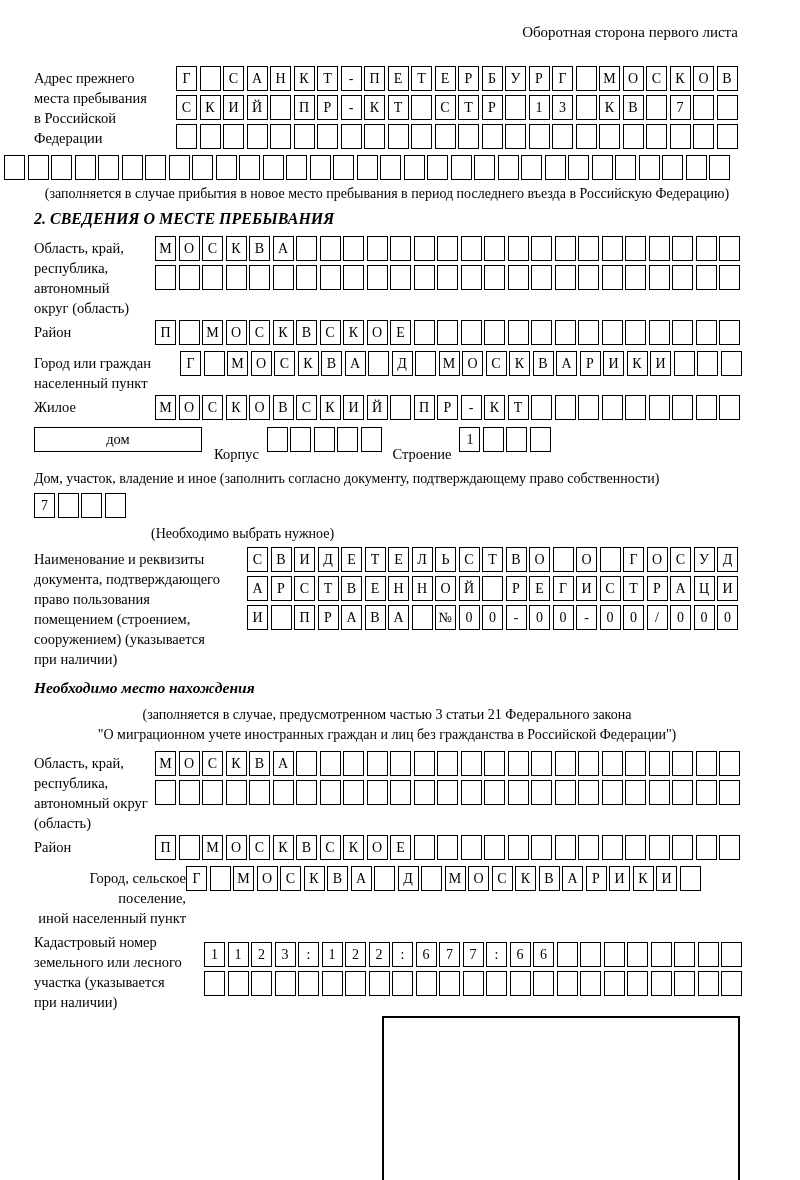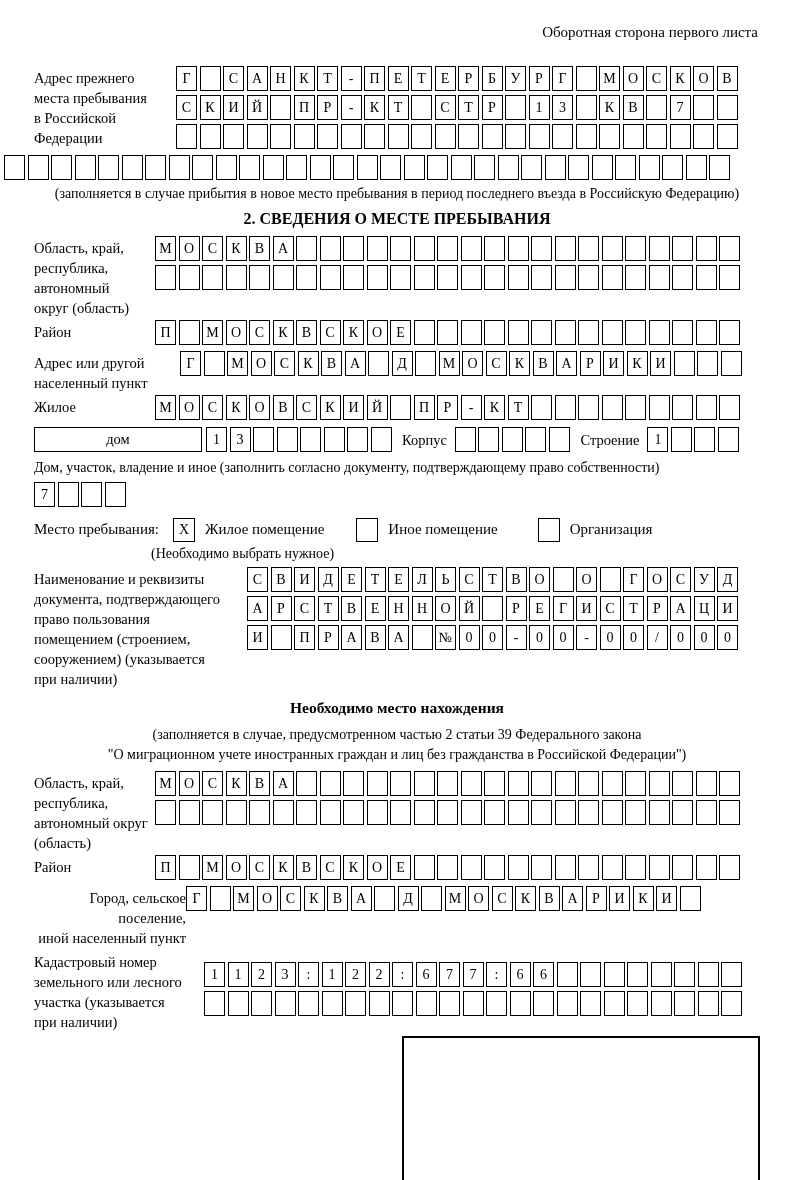--- a/index.html
+++ b/index.html
@@ -1,40 +1,40 @@
 <!DOCTYPE html>
 <html><head>
 <meta charset="utf-8">
 <style>
   html,body{margin:0;padding:0;background:#fff;color:#000;}
   .page{
     width:800px;height:1180px;box-sizing:border-box;
-    padding:16px 40px 10px 34px;
+    padding:16px 60px 10px 34px;
     font-family:"Liberation Serif","DejaVu Serif",serif;
     font-size:15px;line-height:20px;overflow:hidden;
   }
   .hdr-note{text-align:right;margin:6px 2px 24px 0;}
   .frow{display:flex;align-items:flex-start;margin-bottom:2px;}
   .flabel{flex:none;white-space:pre-line;line-height:20px;padding-top:2px;font-size:14.5px;}
   .fcells{flex:none;}
   .cellrow{white-space:nowrap;height:29px;}
   .cell{
     display:inline-block;width:19px;height:23px;border:1.5px solid #000;
     margin-right:2.5px;text-align:center;line-height:23px;font-size:14px;
     vertical-align:top;overflow:hidden;
   }
   .fullrow{margin-left:-30px;}
   .caption{font-size:14px;line-height:19px;margin:0 0 5px 0;}
   .caption.center{text-align:center;}
-  .sec-title{text-align:center;font-weight:bold;font-size:16px;margin:2px 0 6px 0;line-height:22px;}
+  .sec-title{text-align:left;font-weight:bold;font-size:16px;margin:2px 0 6px 0;line-height:22px;font-style:italic;}
   .widebox{
     border:1.5px solid #000;height:23px;line-height:23px;text-align:center;
     display:inline-block;vertical-align:top;margin-right:4px;font-size:14.5px;
   }
-  .inline-lbl{display:inline-block;vertical-align:top;line-height:26px;padding:0 8px;font-size:14.5px;}
+  .inline-lbl{display:inline-block;vertical-align:top;line-height:26px;padding:0 8px;font-size:14.5px;margin-top:14px;}
   .chk{
     display:inline-block;width:20px;height:22px;border:1.5px solid #000;
     text-align:center;line-height:22px;font-size:14px;vertical-align:top;margin:1px 0 0 0;
   }
   .stayrow{display:flex;align-items:flex-start;margin:6px 0 2px 0;}
   .stayrow .opt-lbl{padding:2px 10px 0 10px;}
   .stay-note{margin-left:117px;font-size:14px;line-height:19px;margin-bottom:4px;}
   .s3-captions{text-align:center;white-space:pre-line;font-size:14px;line-height:20px;margin:0 0 6px 0;}
   .stamp-wrap{width:400px;margin-left:auto;margin-top:4px;}
   .stamp-box{width:354px;height:176px;border:2px solid #000;margin-left:auto;}
@@ -77,83 +77,71 @@
   </div>
 
   <div class="frow">
     <div class="flabel" style="width:121px;">Район</div>
     <div class="fcells">
         <div class="cellrow"><div class="cell">П</div><div class="cell"></div><div class="cell">М</div><div class="cell">О</div><div class="cell">С</div><div class="cell">К</div><div class="cell">В</div><div class="cell">С</div><div class="cell">К</div><div class="cell">О</div><div class="cell">Е</div><div class="cell"></div><div class="cell"></div><div class="cell"></div><div class="cell"></div><div class="cell"></div><div class="cell"></div><div class="cell"></div><div class="cell"></div><div class="cell"></div><div class="cell"></div><div class="cell"></div><div class="cell"></div><div class="cell"></div><div class="cell"></div></div>
       </div>
   </div>
 
   <div class="frow">
-    <div class="flabel" style="width:146px;">Адрес или другой
+    <div class="flabel" style="width:146px;">Город или граждан
 населенный пункт</div>
     <div class="fcells">
         <div class="cellrow"><div class="cell">Г</div><div class="cell"></div><div class="cell">М</div><div class="cell">О</div><div class="cell">С</div><div class="cell">К</div><div class="cell">В</div><div class="cell">А</div><div class="cell"></div><div class="cell">Д</div><div class="cell"></div><div class="cell">М</div><div class="cell">О</div><div class="cell">С</div><div class="cell">К</div><div class="cell">В</div><div class="cell">А</div><div class="cell">Р</div><div class="cell">И</div><div class="cell">К</div><div class="cell">И</div><div class="cell"></div><div class="cell"></div><div class="cell"></div></div>
       </div>
   </div>
 
   <div class="frow">
     <div class="flabel" style="width:121px;">Жилое</div>
     <div class="fcells">
         <div class="cellrow"><div class="cell">М</div><div class="cell">О</div><div class="cell">С</div><div class="cell">К</div><div class="cell">О</div><div class="cell">В</div><div class="cell">С</div><div class="cell">К</div><div class="cell">И</div><div class="cell">Й</div><div class="cell"></div><div class="cell">П</div><div class="cell">Р</div><div class="cell">-</div><div class="cell">К</div><div class="cell">Т</div><div class="cell"></div><div class="cell"></div><div class="cell"></div><div class="cell"></div><div class="cell"></div><div class="cell"></div><div class="cell"></div><div class="cell"></div><div class="cell"></div></div>
       </div>
   </div>
 
   <div class="frow" style="margin-top:3px;">
     <div class="widebox" style="width:166px;">дом</div>
-    <div class="fcells">
-        <div class="cellrow"><div class="cell">1</div><div class="cell">3</div><div class="cell"></div><div class="cell"></div><div class="cell"></div><div class="cell"></div><div class="cell"></div><div class="cell"></div></div>
-      </div>
     <div class="inline-lbl">Корпус</div>
     <div class="fcells">
         <div class="cellrow"><div class="cell"></div><div class="cell"></div><div class="cell"></div><div class="cell"></div><div class="cell"></div></div>
       </div>
     <div class="inline-lbl">Строение</div>
     <div class="fcells">
         <div class="cellrow"><div class="cell">1</div><div class="cell"></div><div class="cell"></div><div class="cell"></div></div>
       </div>
   </div>
   <div class="caption">Дом, участок, владение и иное (заполнить согласно документу, подтверждающему право собственности)</div>
 
   <div class="frow">
     <div class="fcells">
         <div class="cellrow"><div class="cell">7</div><div class="cell"></div><div class="cell"></div><div class="cell"></div></div>
       </div>
   </div>
 
-  <div class="stayrow">
-    <div style="padding-top:2px;margin-right:14px;">Место пребывания:</div>
-    <div class="chk">X</div>
-    <div class="opt-lbl" style="margin-right:22px;">Жилое помещение</div>
-    <div class="chk"></div>
-    <div class="opt-lbl" style="margin-right:30px;">Иное помещение</div>
-    <div class="chk"></div>
-    <div class="opt-lbl">Организация</div>
-  </div>
   <div class="stay-note">(Необходимо выбрать нужное)</div>
 
   <div class="frow">
     <div class="flabel" style="width:213px;">Наименование и реквизиты
 документа, подтверждающего
 право пользования
 помещением (строением,
 сооружением) (указывается
 при наличии)</div>
     <div class="fcells">
         <div class="cellrow"><div class="cell">С</div><div class="cell">В</div><div class="cell">И</div><div class="cell">Д</div><div class="cell">Е</div><div class="cell">Т</div><div class="cell">Е</div><div class="cell">Л</div><div class="cell">Ь</div><div class="cell">С</div><div class="cell">Т</div><div class="cell">В</div><div class="cell">О</div><div class="cell"></div><div class="cell">О</div><div class="cell"></div><div class="cell">Г</div><div class="cell">О</div><div class="cell">С</div><div class="cell">У</div><div class="cell">Д</div></div>
         <div class="cellrow"><div class="cell">А</div><div class="cell">Р</div><div class="cell">С</div><div class="cell">Т</div><div class="cell">В</div><div class="cell">Е</div><div class="cell">Н</div><div class="cell">Н</div><div class="cell">О</div><div class="cell">Й</div><div class="cell"></div><div class="cell">Р</div><div class="cell">Е</div><div class="cell">Г</div><div class="cell">И</div><div class="cell">С</div><div class="cell">Т</div><div class="cell">Р</div><div class="cell">А</div><div class="cell">Ц</div><div class="cell">И</div></div>
         <div class="cellrow"><div class="cell">И</div><div class="cell"></div><div class="cell">П</div><div class="cell">Р</div><div class="cell">А</div><div class="cell">В</div><div class="cell">А</div><div class="cell"></div><div class="cell">№</div><div class="cell">0</div><div class="cell">0</div><div class="cell">-</div><div class="cell">0</div><div class="cell">0</div><div class="cell">-</div><div class="cell">0</div><div class="cell">0</div><div class="cell">/</div><div class="cell">0</div><div class="cell">0</div><div class="cell">0</div></div>
       </div>
   </div>
 
   <div class="sec-title" style="font-size:15.5px;margin-top:8px;">Необходимо место нахождения</div>
-  <div class="s3-captions">(заполняется в случае, предусмотренном частью 2 статьи 39 Федерального закона
+  <div class="s3-captions">(заполняется в случае, предусмотренном частью 3 статьи 21 Федерального закона
 "О миграционном учете иностранных граждан и лиц без гражданства в Российской Федерации")</div>
 
   <div class="frow">
     <div class="flabel" style="width:121px;">Область, край,
 республика,
 автономный округ
 (область)</div>
     <div class="fcells">
         <div class="cellrow"><div class="cell">М</div><div class="cell">О</div><div class="cell">С</div><div class="cell">К</div><div class="cell">В</div><div class="cell">А</div><div class="cell"></div><div class="cell"></div><div class="cell"></div><div class="cell"></div><div class="cell"></div><div class="cell"></div><div class="cell"></div><div class="cell"></div><div class="cell"></div><div class="cell"></div><div class="cell"></div><div class="cell"></div><div class="cell"></div><div class="cell"></div><div class="cell"></div><div class="cell"></div><div class="cell"></div><div class="cell"></div><div class="cell"></div></div>
         <div class="cellrow"><div class="cell"></div><div class="cell"></div><div class="cell"></div><div class="cell"></div><div class="cell"></div><div class="cell"></div><div class="cell"></div><div class="cell"></div><div class="cell"></div><div class="cell"></div><div class="cell"></div><div class="cell"></div><div class="cell"></div><div class="cell"></div><div class="cell"></div><div class="cell"></div><div class="cell"></div><div class="cell"></div><div class="cell"></div><div class="cell"></div><div class="cell"></div><div class="cell"></div><div class="cell"></div><div class="cell"></div><div class="cell"></div></div>

